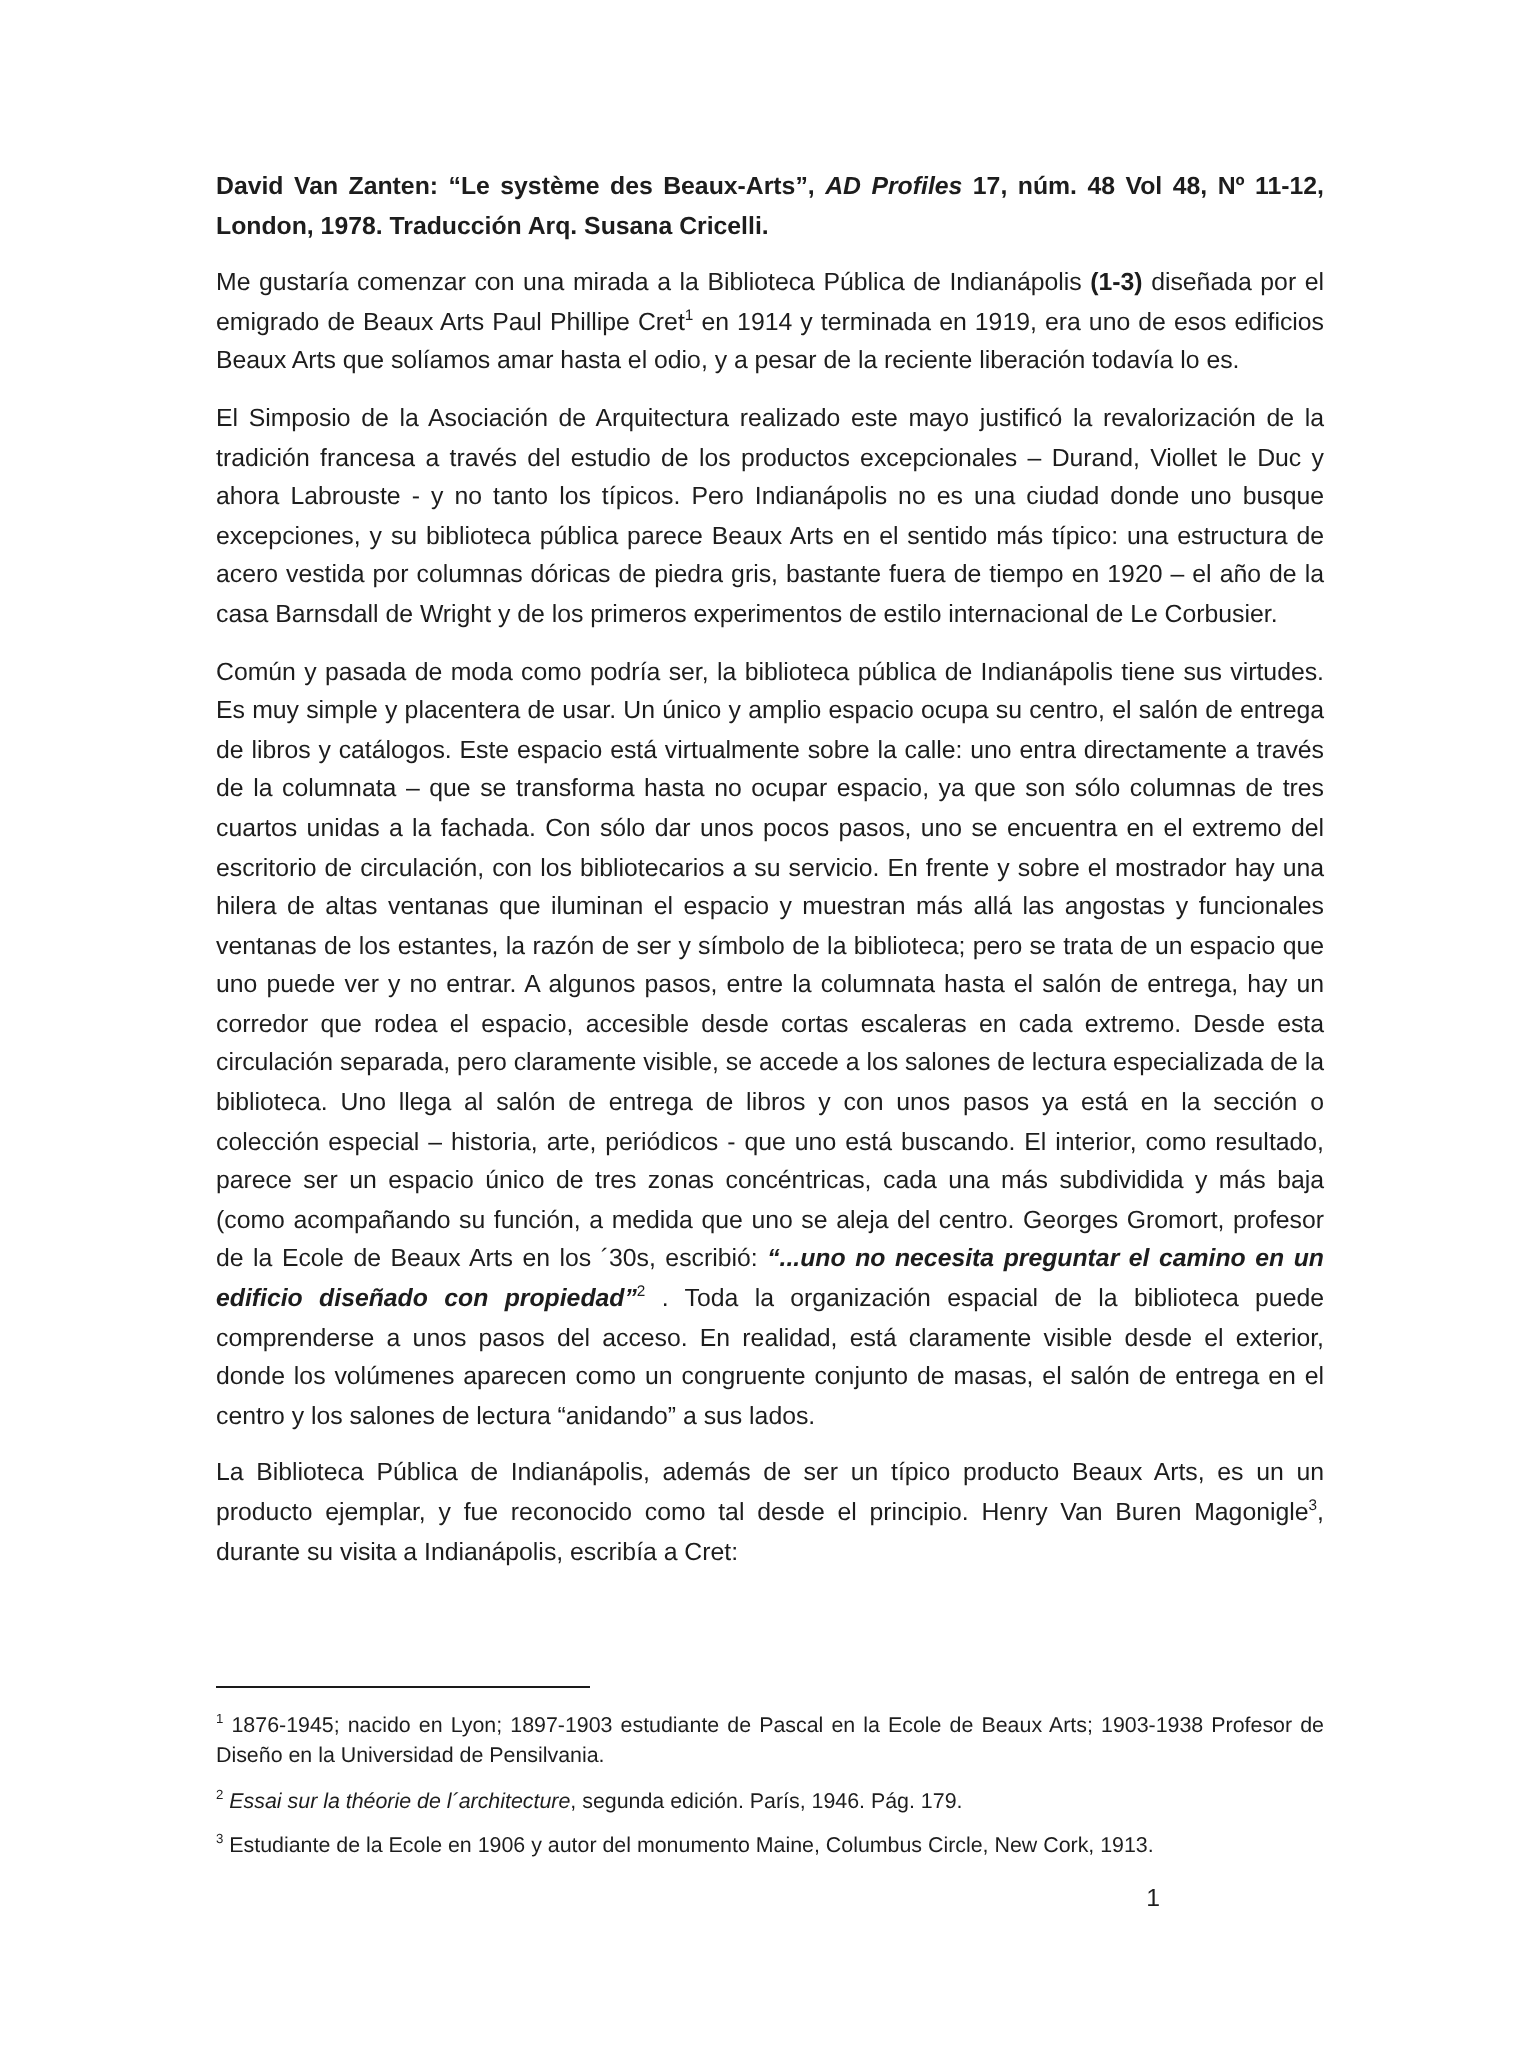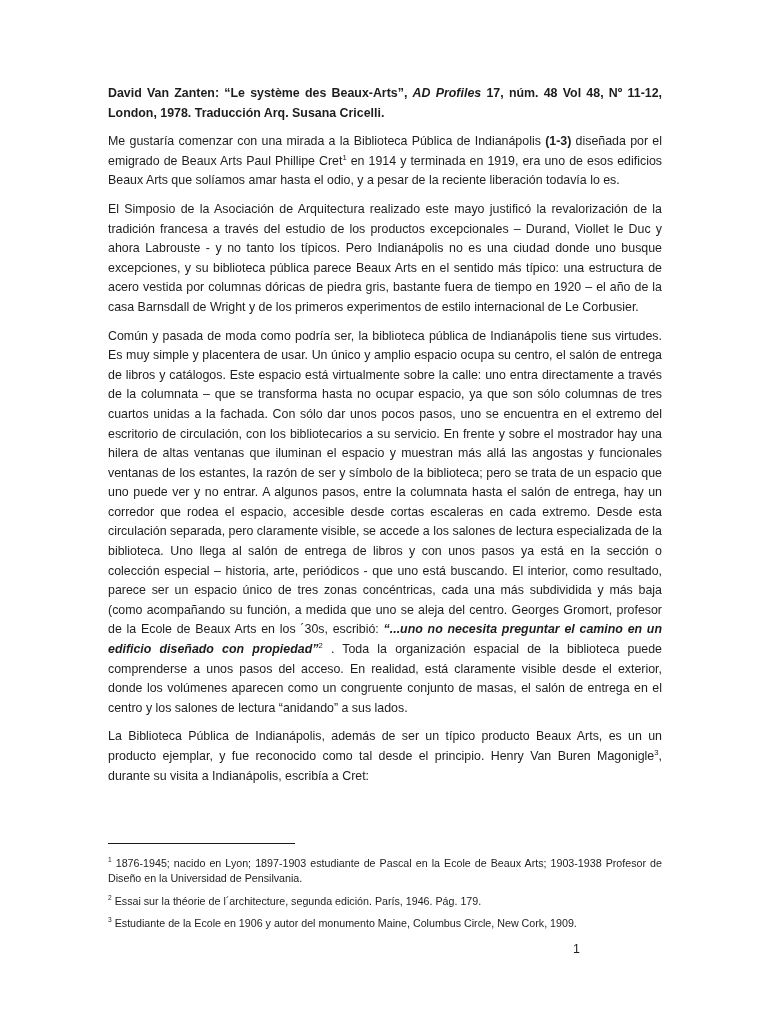--- a/index.html
+++ b/index.html
@@ -79,19 +79,19 @@
     <p class="para"><span>El Simposio de la Asociación de Arquitectura realizado este mayo justificó la revalorización de la tradición francesa a través del estudio de los productos excepcionales – Durand, Viollet le Duc y ahora Labrouste - y no tanto los típicos. Pero Indianápolis no es una ciudad donde uno busque excepciones, y su biblioteca pública parece Beaux Arts en el sentido más típico: una estructura de acero vestida por columnas dóricas de piedra gris, bastante fuera de tiempo en 1920 – el año de la casa Barnsdall de Wright y de los primeros experimentos de estilo internacional de Le Corbusier.</span></p>
 
     <p class="para"><span>Común y pasada de moda como podría ser, la biblioteca pública de Indianápolis tiene sus virtudes. Es muy simple y placentera de usar. Un único y amplio espacio ocupa su centro, el salón de entrega de libros y catálogos. Este espacio está virtualmente sobre la calle: uno entra directamente a través de la columnata – que se transforma hasta no ocupar espacio, ya que son sólo columnas de tres cuartos unidas a la fachada. Con sólo dar unos pocos pasos, uno se encuentra en el extremo del escritorio de circulación, con los bibliotecarios a su servicio. En frente y sobre el mostrador hay una hilera de altas ventanas que iluminan el espacio y muestran más allá las angostas y funcionales ventanas de los estantes, la razón de ser y símbolo de la biblioteca; pero se trata de un espacio que uno puede ver y no entrar. A algunos pasos, entre la columnata hasta el salón de entrega, hay un corredor que rodea el espacio, accesible desde cortas escaleras en cada extremo. Desde esta circulación separada, pero claramente visible, se accede a los salones de lectura especializada de la biblioteca. Uno llega al salón de entrega de libros y con unos pasos ya está en la sección o colección especial – historia, arte, periódicos - que uno está buscando. El interior, como resultado, parece ser un espacio único de tres zonas concéntricas, cada una más subdividida y más baja (como acompañando su función, a medida que uno se aleja del centro. Georges Gromort, profesor de la Ecole de Beaux Arts en los ´30s, escribió: </span><span style="font-weight: 700; font-style: italic;">“...uno no necesita preguntar el camino en un edificio diseñado con propiedad”</span><span class="run-sup">2</span><span> . Toda la organización espacial de la biblioteca puede comprenderse a unos pasos del acceso. En realidad, está claramente visible desde el exterior, donde los volúmenes aparecen como un congruente conjunto de masas, el salón de entrega en el centro y los salones de lectura “anidando” a sus lados.</span></p>
 
     <p class="para"><span>La Biblioteca Pública de Indianápolis, además de ser un típico producto Beaux Arts, es un un producto ejemplar, y fue reconocido como tal desde el principio. Henry Van Buren Magonigle</span><span class="run-sup">3</span><span>, durante su visita a Indianápolis, escribía a Cret:</span></p>
   </div>
 
   <div class="footnotes">
     <div class="fn-separator"></div>
     <p class="footnote"><span class="run-sup">1</span><span> 1876-1945; nacido en Lyon; 1897-1903 estudiante de Pascal en la Ecole de Beaux Arts; 1903-1938 Profesor de Diseño en la Universidad de Pensilvania.</span></p>
-    <p class="footnote"><span class="run-sup">2</span><span> </span><span style="">Essai sur la théorie de l´architecture</span><span>, segunda edición. París, 1946. Pág. 179.</span></p>
-    <p class="footnote"><span class="run-sup">3</span><span> Estudiante de la Ecole en 1906 y autor del monumento Maine, Columbus Circle, New Cork, 1909.</span></p>
+    <p class="footnote"><span class="run-sup">2</span><span> </span><span style="font-style: italic;">Essai sur la théorie de l´architecture</span><span>, segunda edición. París, 1946. Pág. 179.</span></p>
+    <p class="footnote"><span class="run-sup">3</span><span> Estudiante de la Ecole en 1906 y autor del monumento Maine, Columbus Circle, New Cork, 1913.</span></p>
   </div>
 
   <div class="page-number">1</div>
 
 </div>
 
 </body></html>

